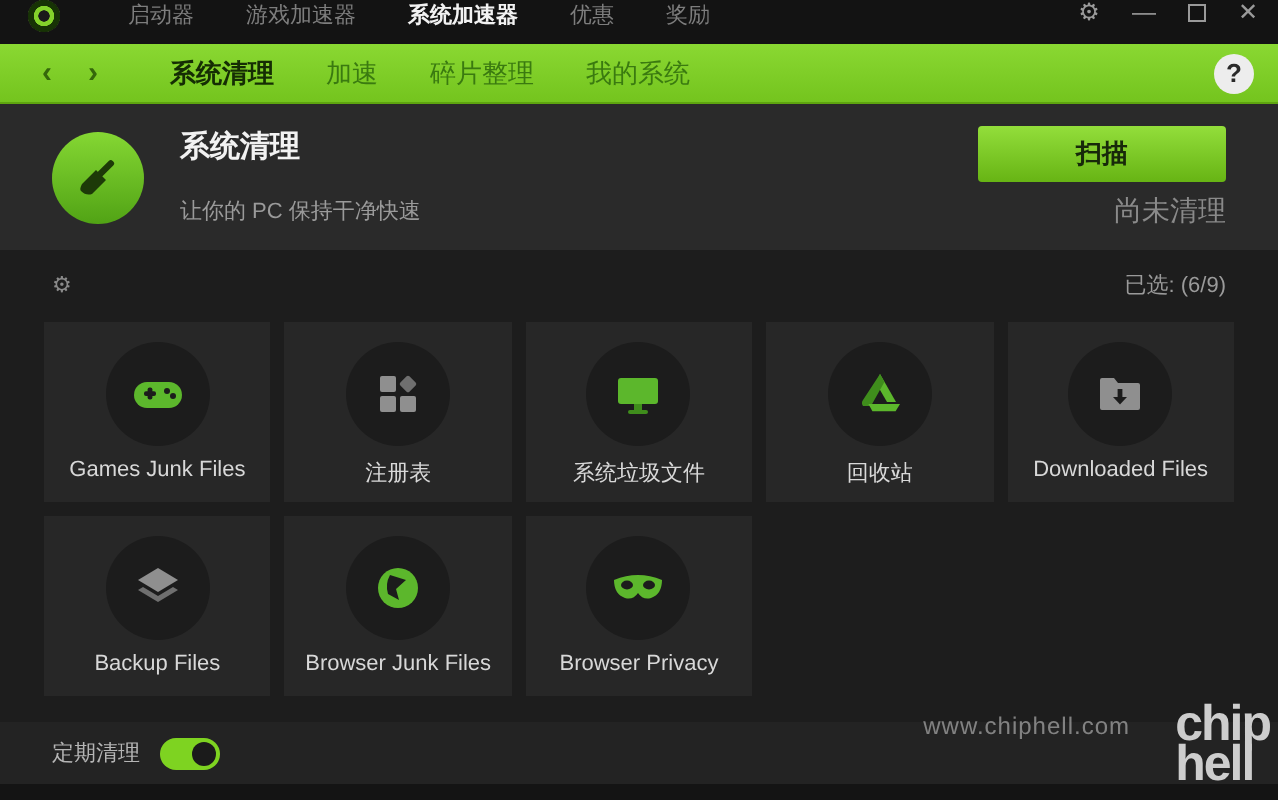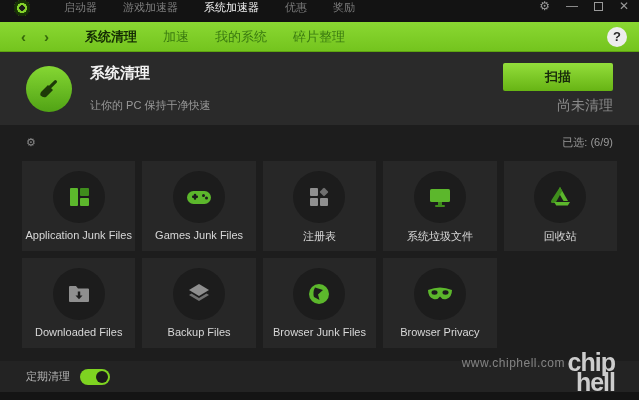--- a/index.html
+++ b/index.html
@@ -14,21 +14,21 @@
   
   .titlebar {
     height:22px; background:#131313; display:flex; align-items:flex-start;
     padding:0 10px 0 14px; flex:0 0 auto;
   }
   .app-logo { width:16px; height:16px; border-radius:50%;
     background:radial-gradient(circle at 50% 50%, #1a1a1a 0 24%, #84d22b 26% 44%, #173305 46% 70%, #84d22b 72% 100%);
     margin-right:34px; }
   .tb-tabs { display:flex; gap:26px; }
   .tb-tab { font-size:11px; color:#7d7d7d; cursor:default; white-space:nowrap; }
-  .tb-tab.active { color:#f2f2f2; font-weight:normal; }
+  .tb-tab.active { color:#f2f2f2; font-weight:bold; }
   .tb-controls { margin-left:auto; display:flex; gap:16px; align-items:center; color:#9a9a9a; font-size:12px; }
   .tb-controls span { line-height:1; cursor:default; }
   .ctl-max { font-size:10px; border:1px solid #9a9a9a; width:9px; height:9px; display:inline-block; }
 
   
   .navbar {
     height:30px; flex:0 0 auto; display:flex; align-items:center; padding:0 12px;
     background:linear-gradient(#8ad832,#74c41e); border-bottom:1px solid #5ea50f;
   }
   .nav-chevron { color:#35680b; font-size:15px; font-weight:bold; margin:0 9px; line-height:1; }
@@ -40,21 +40,21 @@
     display:flex; align-items:center; justify-content:center; }
 
   
   .header { height:73px; flex:0 0 auto; background:#2a2a2a; display:flex; align-items:center; padding:0 26px; }
   .feature-icon { width:46px; height:46px; border-radius:50%;
     background:linear-gradient(#85d733,#51a315); display:flex; align-items:center; justify-content:center; }
   .header-text { margin-left:18px; }
   .page-title { font-size:15px; font-weight:bold; color:#f2f2f2; }
   .page-subtitle { font-size:11px; color:#9a9a9a; margin-top:15px; }
   .header-right { margin-left:auto; text-align:right; }
-  .scan-btn { width:110px; height:28px; border:0; border-radius:2px;
+  .scan-btn { width:124px; height:28px; border:0; border-radius:2px;
     background:linear-gradient(#93de3b,#67b414); color:#17290a; font-weight:bold;
     font-size:13px; font-family:Liberation Mono, monospace; display:block; }
   .scan-status { font-size:14px; color:#8a8a8a; margin-top:6px; }
 
   
   .section-row { height:34px; flex:0 0 auto; display:flex; align-items:center;
     padding:0 26px; font-size:11px; color:#9a9a9a; }
   .customize-link { display:flex; align-items:center; gap:7px; color:#9a9a9a; }
   .customize-link .lbl { text-decoration:underline; }
   .gear-glyph { font-size:11px; color:#8a8a8a; }
@@ -78,21 +78,21 @@
     display:flex; align-items:center; padding:0 26px; }
   .footer-label { font-size:11px; color:#b5b5b5; margin-right:10px; }
   .toggle { width:30px; height:16px; border-radius:8px; background:#7ed321; position:relative; }
   .toggle .knob { position:absolute; top:2px; right:2px; width:12px; height:12px;
     border-radius:50%; background:#1b1b1b; }
   .bottom-strip { height:8px; flex:0 0 auto; background:#141414; }
 
   
   .wm-url { position:absolute; right:74px; bottom:30px; font-size:12px;
     color:rgba(210,210,210,.55); letter-spacing:.5px; }
-  .wm-logo { position:absolute; right:24px; bottom:8px; text-align:right;
+  .wm-logo { position:absolute; right:4px; bottom:8px; text-align:left;
     color:#dcdcdc; font-weight:bold; font-size:25px; line-height:20px;
     letter-spacing:-1px; opacity:.92; }
 </style>
 </head>
 <body>
 
 <div class="titlebar">
   <div class="app-logo"></div>
   <div class="tb-tabs">
     <span class="tb-tab">启动器</span>
@@ -108,22 +108,22 @@
     <span>✕</span>
   </div>
 </div>
 
 <div class="navbar">
   <span class="nav-chevron">‹</span>
   <span class="nav-chevron">›</span>
   <div class="nav-tabs">
     <span class="nav-tab active">系统清理</span>
     <span class="nav-tab">加速</span>
+    <span class="nav-tab">碎片整理</span>
     <span class="nav-tab">我的系统</span>
-    <span class="nav-tab">碎片整理</span>
   </div>
   <div class="help-btn">?</div>
 </div>
 
 <div class="header">
   <div class="feature-icon">
     <svg width="26" height="26" viewBox="0 0 26 26">
       <g fill="#1d3a08">
         <rect x="15" y="3" width="3.2" height="11" rx="1.4" transform="rotate(45 16.6 8.5)"></rect>
         <path d="M5 16 L12 9 L17 14 L10 21 Q7 22 4.5 19.5 Q3.6 18.6 5 16 Z"></path>
@@ -142,30 +142,20 @@
 
 <div class="section-row">
   <span class="customize-link">
     <span class="gear-glyph">⚙</span>
   </span>
   <span class="selected-count">已选: (6/9)</span>
 </div>
 
 <div class="grid">
 
-  <div class="tile selected">
-    <div class="tile-icon-circle">
-      <svg width="26" height="26" viewBox="0 0 26 26">
-        <rect class="main" x="4" y="4" width="8" height="18" rx="1"></rect>
-        <rect class="sub" x="14" y="4" width="9" height="8" rx="1"></rect>
-        <rect class="main" x="14" y="14" width="9" height="8" rx="1"></rect>
-      </svg>
-    </div>
-    <div class="tile-label">Application Junk Files</div>
-  </div>
 
   <div class="tile selected">
     <div class="tile-icon-circle">
       <svg width="28" height="28" viewBox="0 0 28 28">
         <rect class="main" x="2" y="8" width="24" height="13" rx="6.5"></rect>
         <rect class="hole" x="7" y="12.6" width="6" height="2.4" rx="1"></rect>
         <rect class="hole" x="8.8" y="10.8" width="2.4" height="6" rx="1"></rect>
         <circle class="hole" cx="18.5" cy="12.5" r="1.5"></circle>
         <circle class="hole" cx="21.5" cy="15" r="1.5"></circle>
       </svg>

